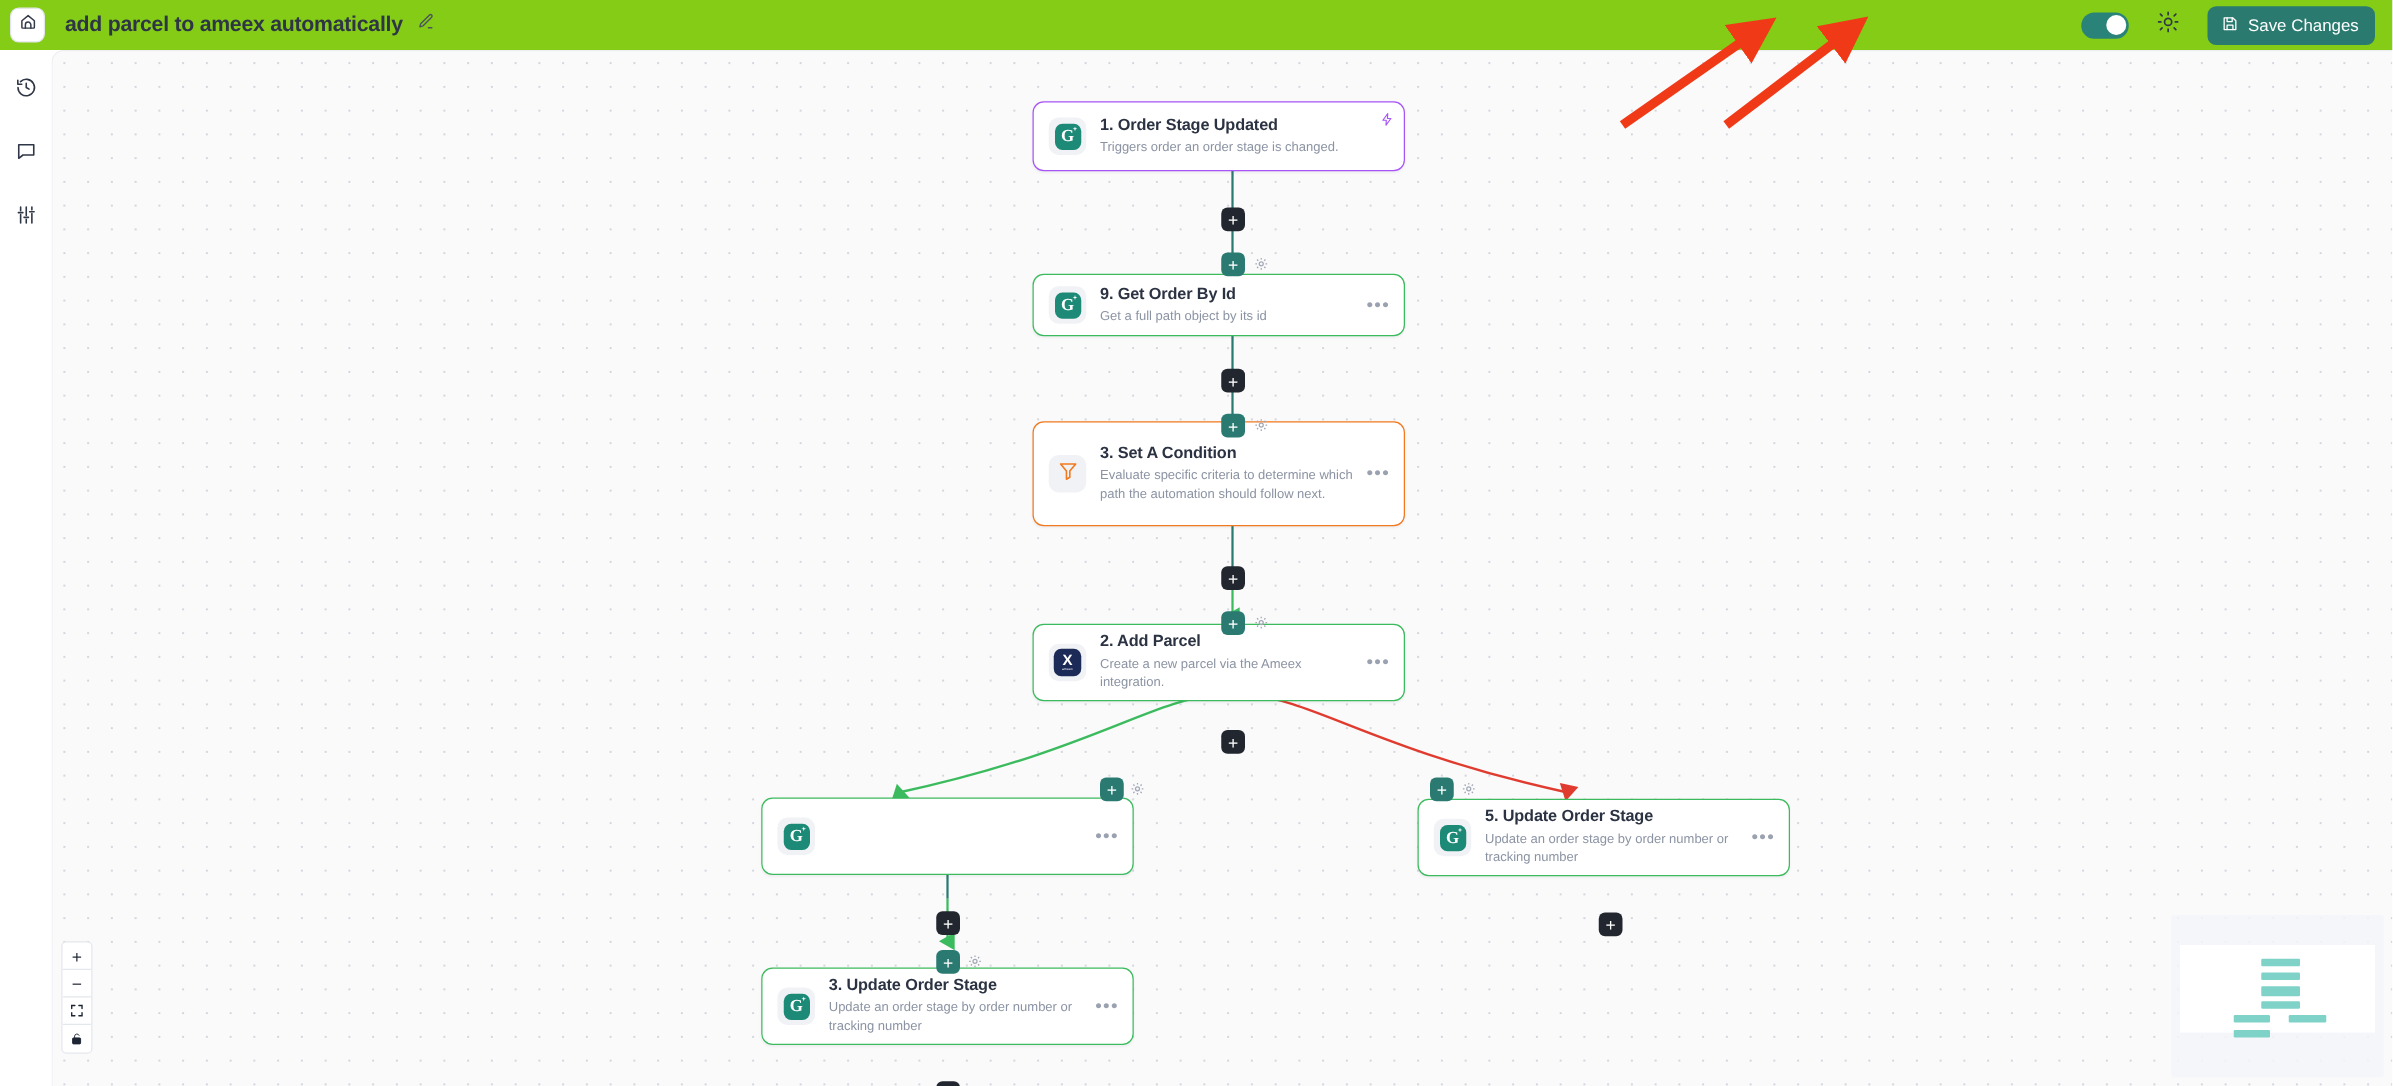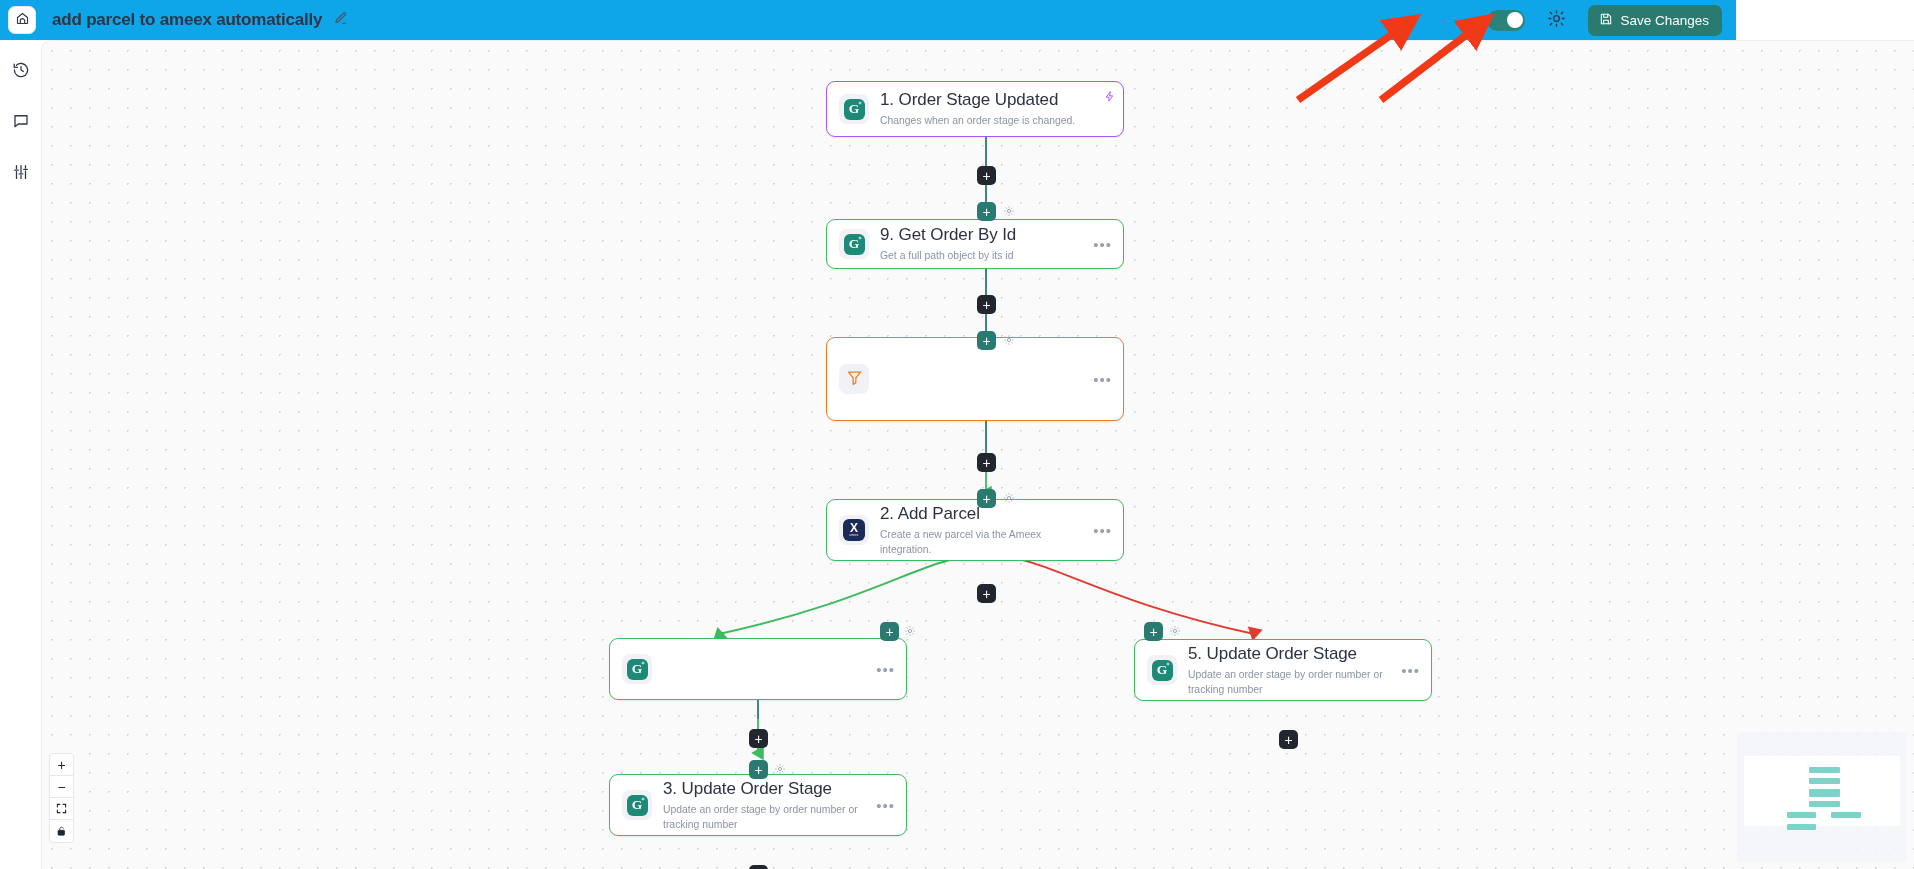--- a/index.html
+++ b/index.html
@@ -5,22 +5,22 @@
   * { box-sizing: border-box; margin: 0; padding: 0; }
   html, body {
     width: 1914px; height: 869px;
     font-family: "Liberation Sans", sans-serif;
     background: #ffffff; overflow: hidden;
   }
   #app { position: relative; width: 1914px; height: 869px; }
 
   
   .topbar {
-    position: absolute; left: 0; top: 0; width: 1736px; height: 40px;
-    background: #0ea5e9; display: flex; align-items: center; z-index: 40;
+    position: absolute; left: 0; top: 0; width: 1914px; height: 40px;
+    background: #84cc16; display: flex; align-items: center; z-index: 40;
   }
   .home-btn {
     margin-left: 8px; width: 28px; height: 28px; border: 1px solid #e3e6ec;
     border-radius: 7px; display: flex; align-items: center; justify-content: center;
     background: #fff; cursor: pointer;
   }
   .wf-title {
     margin-left: 16px; font-size: 17px; font-weight: 700; color: #2e3544;
     letter-spacing: -0.2px; white-space: nowrap;
   }
@@ -94,21 +94,21 @@
     background: #1b2a56; display: flex; align-items: center; justify-content: center;
     flex-direction: column; color: #fff; position: relative;
   }
   .ameex-badge .x {
     font-size: 12px; font-weight: 700; line-height: 1;
     font-family: "Liberation Sans", sans-serif;
   }
   .ameex-badge .w { font-size: 2.6px; line-height: 1; letter-spacing: .2px; margin-top: .5px; }
   .node-text { margin-left: 11px; min-width: 0; }
   .node-title {
-    font-size: 17px; font-weight: 400; color: #2b3242; letter-spacing: -.1px;
+    font-size: 13px; font-weight: 700; color: #2b3242; letter-spacing: -.1px;
     line-height: 1.25; white-space: nowrap;
   }
   .node-sub {
     margin-top: 4px; font-size: 10.4px; color: #8b93a3; line-height: 1.42;
   }
   .node-dots {
     position: absolute; right: 11px; top: 50%; transform: translateY(-50%);
     color: #9aa1b0; font-size: 15px; letter-spacing: 1px; line-height: 1;
     cursor: pointer;
   }
@@ -250,21 +250,21 @@
       <path d="M716 644 L716 678" stroke="#2a7a72" stroke-width="1.8" fill="none"></path>
       <path d="M716 678 L716 712" stroke="#3cbb5e" stroke-width="1.8" fill="none" marker-end="url(#ag)"></path>
     </svg>
 
     <div class="node trigger" style="left:784px;top:40px;width:298px;height:56px;">
       <div class="node-icon">
         <div class="gl-badge">G</div>
       </div>
       <div class="node-text">
         <div class="node-title">1. Order Stage Updated</div>
-        <div class="node-sub">Changes when an order stage is changed.</div>
+        <div class="node-sub">Triggers order an order stage is changed.</div>
       </div>
       <div class="trig-flash">
         <span>
           <svg width="11" height="11" viewBox="0 0 24 24" fill="none" stroke="#a855f7" stroke-width="2" stroke-linecap="round" stroke-linejoin="round">
             <path d="M13.5 2 5 13.5h6L10.5 22 19 10.5h-6z"></path>
           </svg>
         </span>
       </div>
     </div>
 
@@ -279,20 +279,24 @@
       <div class="node-dots">•••</div>
     </div>
 
     <div class="node condition" style="left:784px;top:296px;width:298px;height:84px;">
       <div class="node-icon">
         <span>
           <svg width="17" height="17" viewBox="0 0 24 24" fill="none" stroke="#f2791f" stroke-width="1.8" stroke-linecap="round" stroke-linejoin="round">
             <path d="M3.5 4.5h17l-6.6 8v7l-3.8 2.2v-9.2z"></path>
           </svg>
         </span>
+      </div>
+      <div class="node-text" style="width:215px;">
+        <div class="node-title">3. Set A Condition</div>
+        <div class="node-sub">Evaluate specific criteria to determine which path the automation should follow next.</div>
       </div>
       <div class="node-dots">•••</div>
     </div>
 
     <div class="node" style="left:784px;top:458px;width:298px;height:62px;">
       <div class="node-icon">
         <div class="ameex-badge">
           <span class="x">X</span>
             <span class="w">ameex</span>
         </div>

